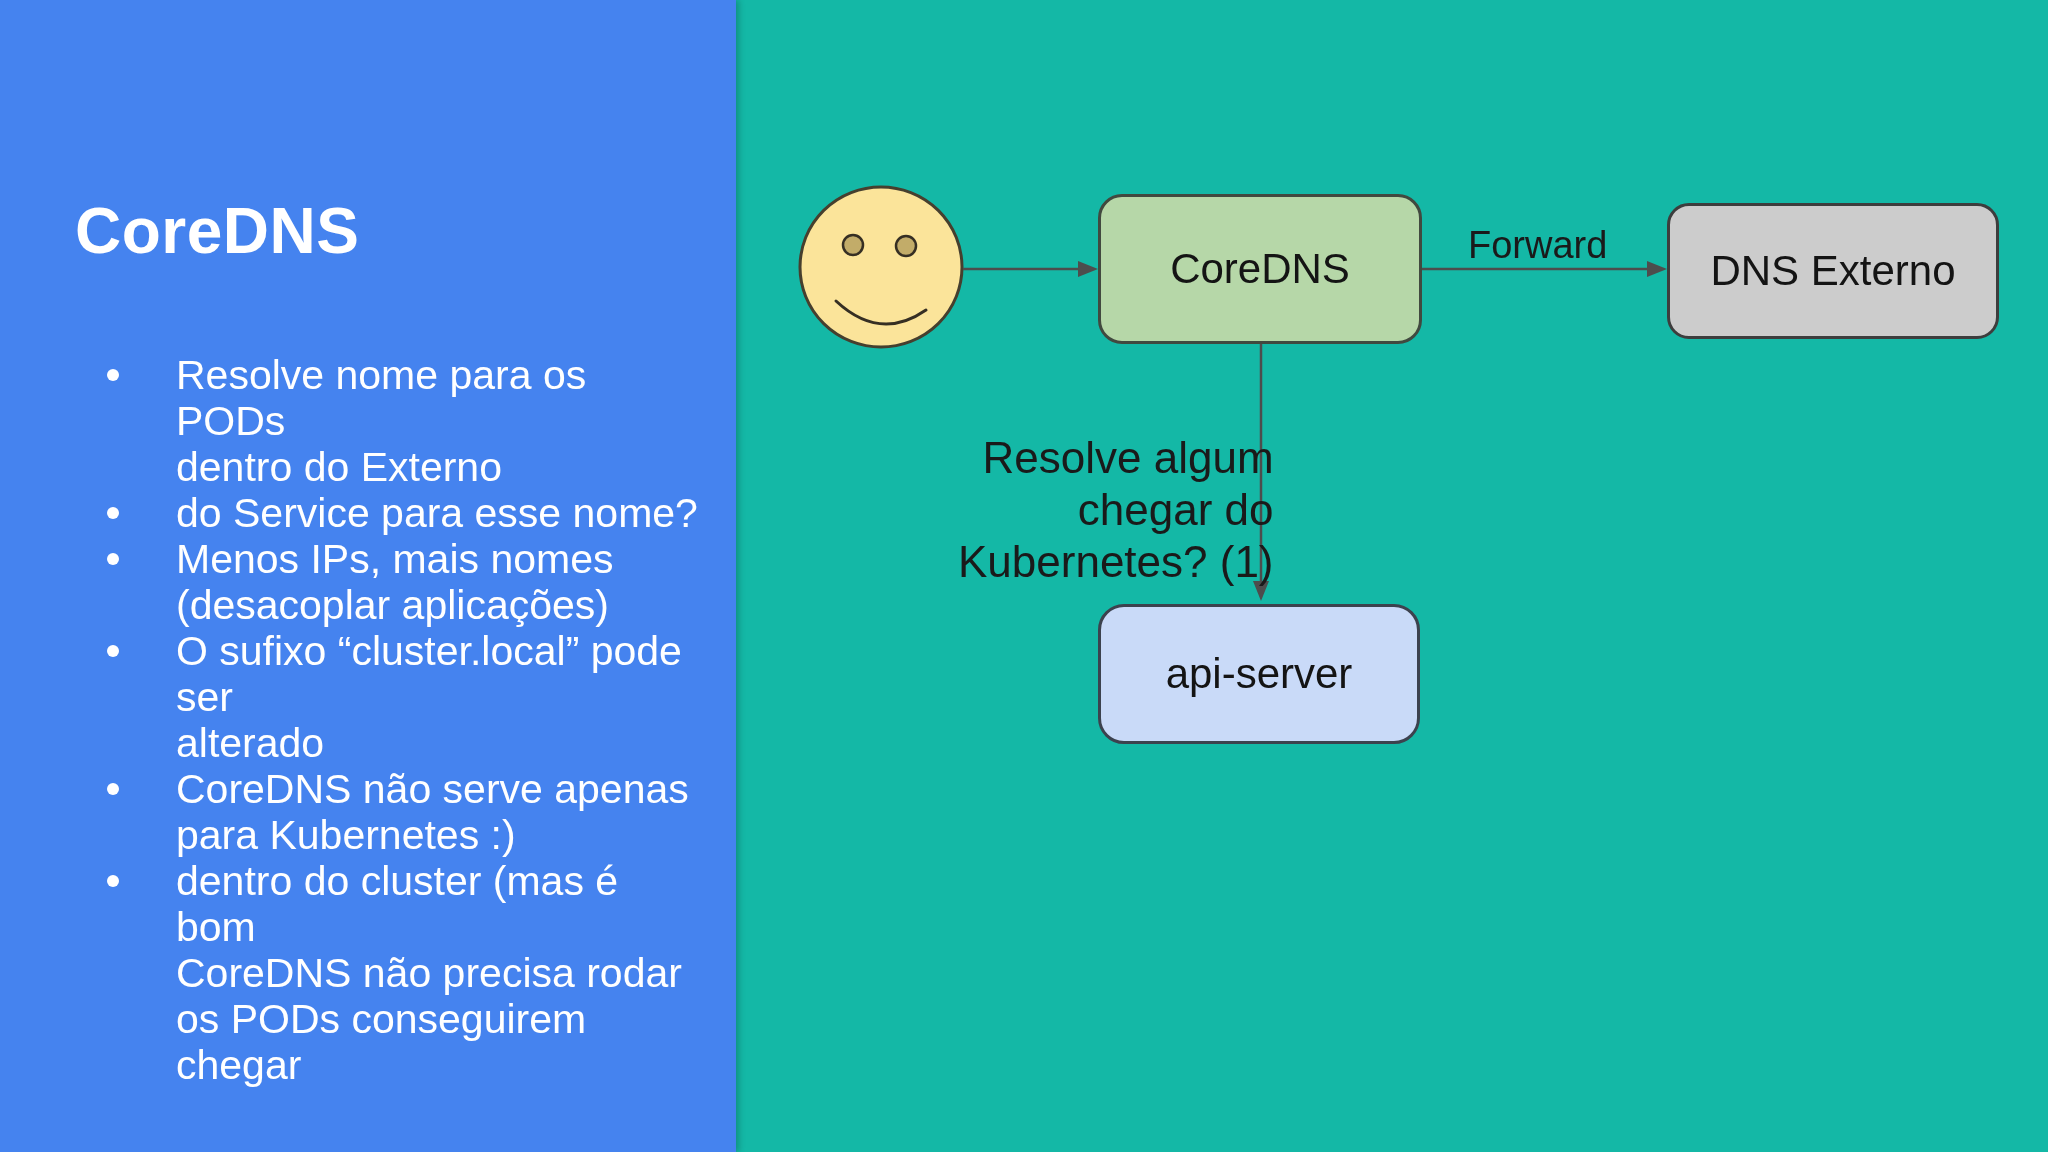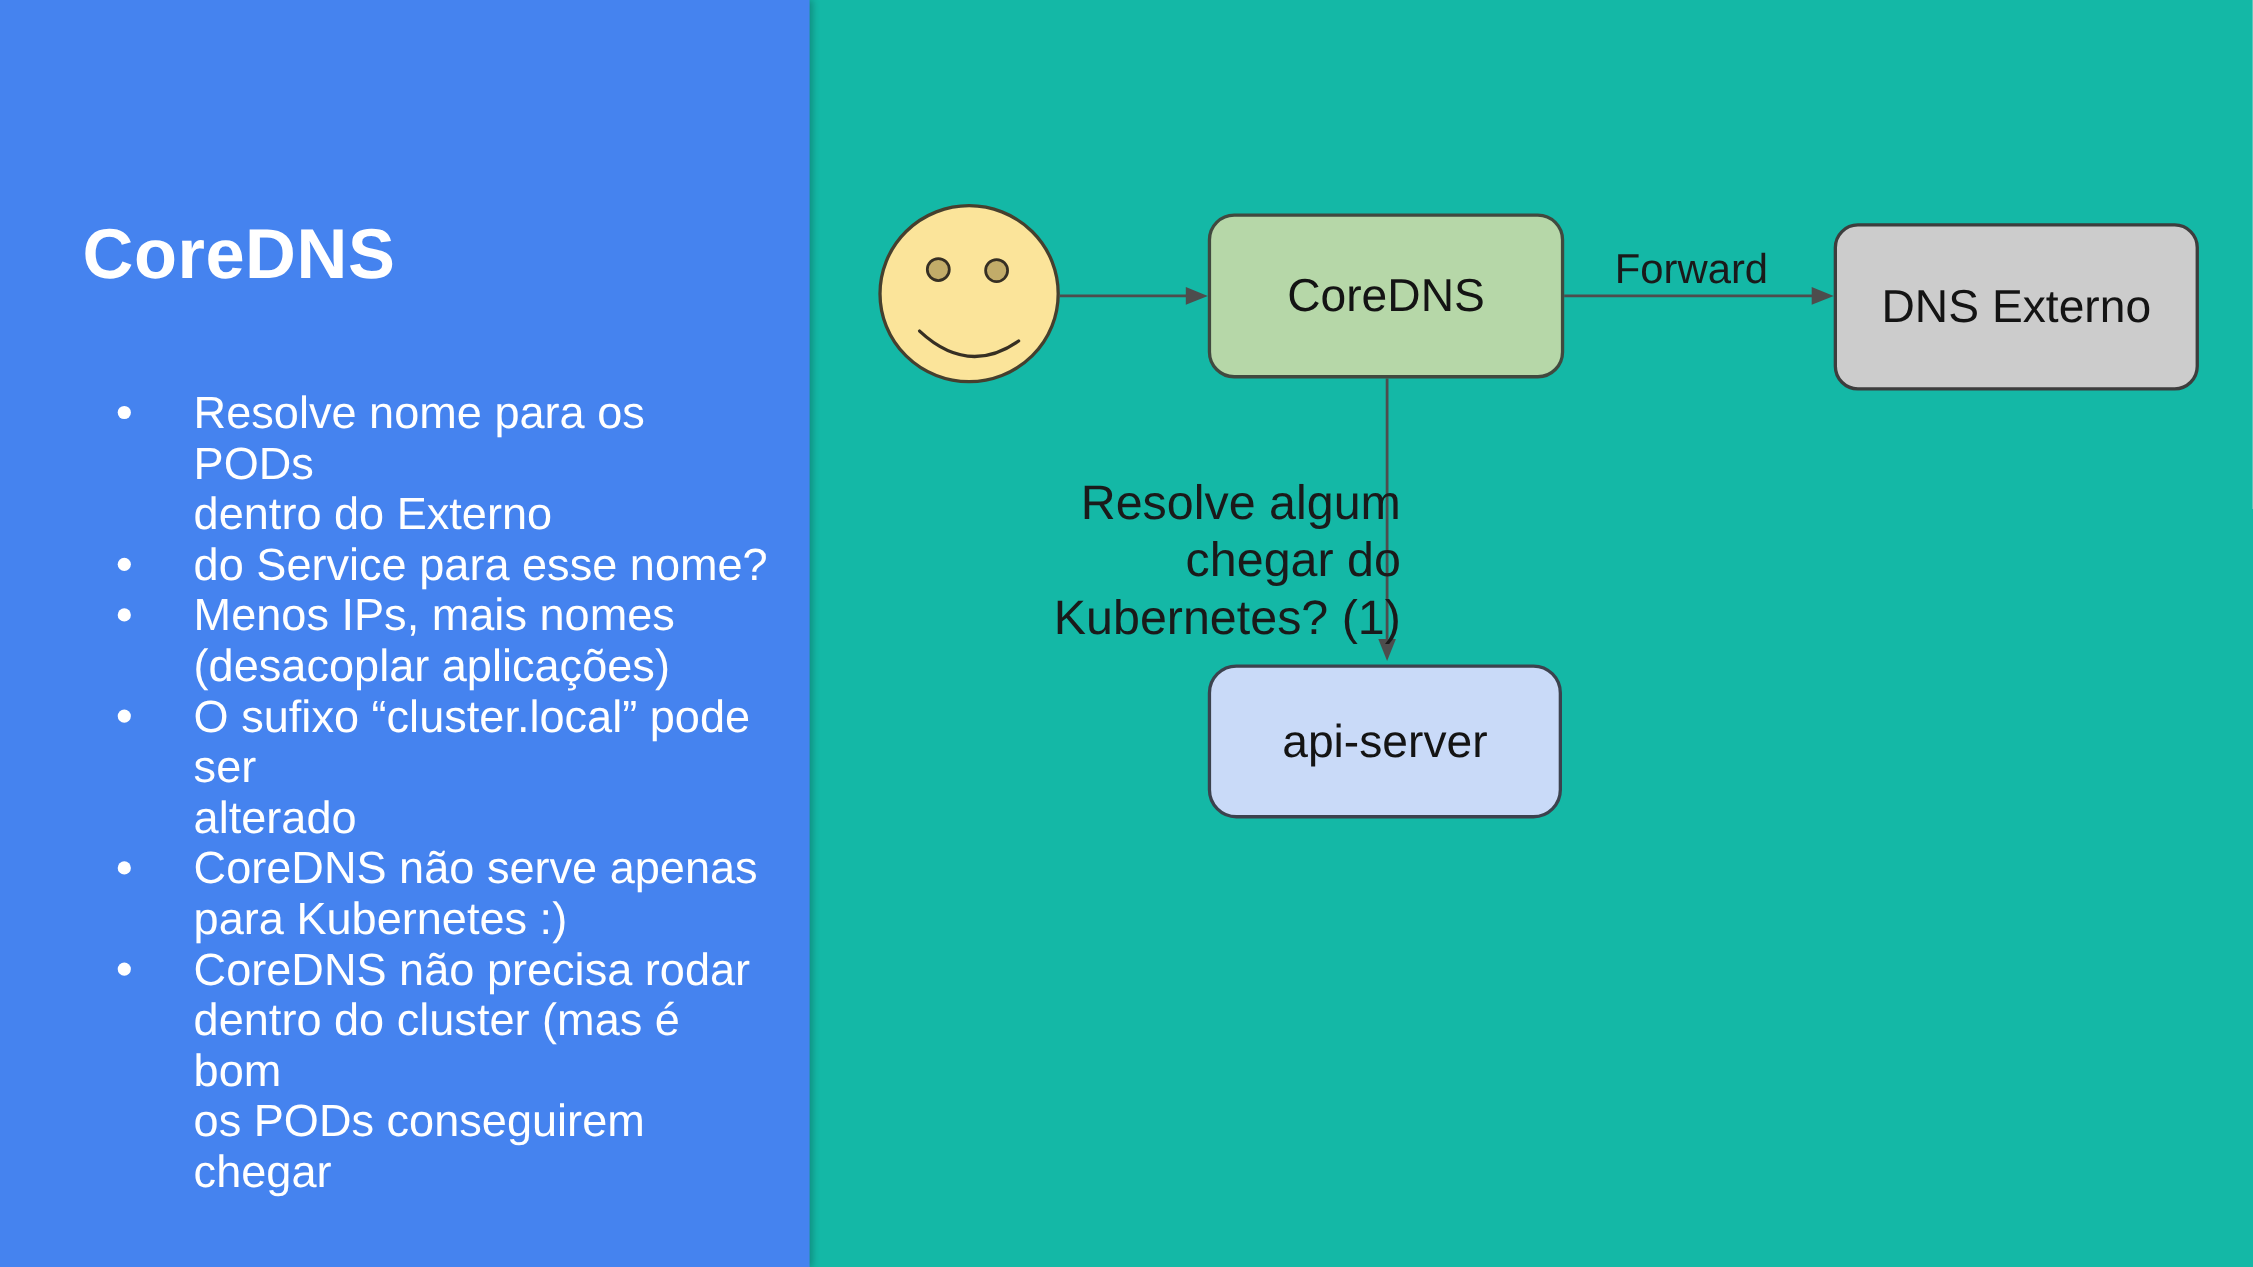--- a/index.html
+++ b/index.html
@@ -30,21 +30,21 @@
     width:12px;height:12px;border-radius:50%;background:#ffffff;
   }
   
   .overlay{position:absolute;left:0;top:0;width:2048px;height:1152px;pointer-events:none;}
   .node{
     position:absolute;display:flex;align-items:center;justify-content:center;
     border:3px solid #3d3d3d;color:#141414;font-size:42px;
     box-sizing:border-box;
   }
   .node-coredns{left:1098px;top:194px;width:324px;height:150px;border-radius:24px;background:#b6d7a8;border-color:#41493f;}
-  .node-dns{left:1667px;top:203px;width:332px;height:152px;border-radius:22px;background:#cccccc;border-color:#3d3d3d;}
+  .node-dns{left:1667px;top:203px;width:332px;height:136px;border-radius:22px;background:#cccccc;border-color:#3d3d3d;}
   .node-api{left:1098px;top:604px;width:322px;height:140px;border-radius:26px;background:#c9daf8;border-color:#3c424e;}
   .edge-label{position:absolute;color:#1a1a1a;}
   .lbl-forward{left:1468px;top:224px;font-size:38px;text-align:center;}
   .lbl-resolve{left:958px;top:432px;font-size:44px;line-height:52px;text-align:right;}
 </style>
 </head>
 <body>
 
 <div class="slide">
 
@@ -64,22 +64,22 @@
         </li>
         <li>
           <div>O sufixo “cluster.local” pode ser</div>
           <div>alterado</div>
         </li>
         <li>
           <div>CoreDNS não serve apenas</div>
           <div>para Kubernetes :)</div>
         </li>
         <li>
+          <div>dentro do cluster (mas é bom</div>
           <div>CoreDNS não precisa rodar</div>
-          <div>dentro do cluster (mas é bom</div>
           <div>os PODs conseguirem chegar</div>
         </li>
       </ul>
   </aside>
 
   <svg class="overlay" viewBox="0 0 2048 1152" xmlns="http://www.w3.org/2000/svg">
 
     <g>
       <ellipse cx="881" cy="267" rx="81" ry="80" fill="#fbe49a" stroke="#463f2e" stroke-width="3"></ellipse>
       <circle cx="853" cy="245" r="10" fill="#c2ac69" stroke="#362f23" stroke-width="2.5"></circle>

